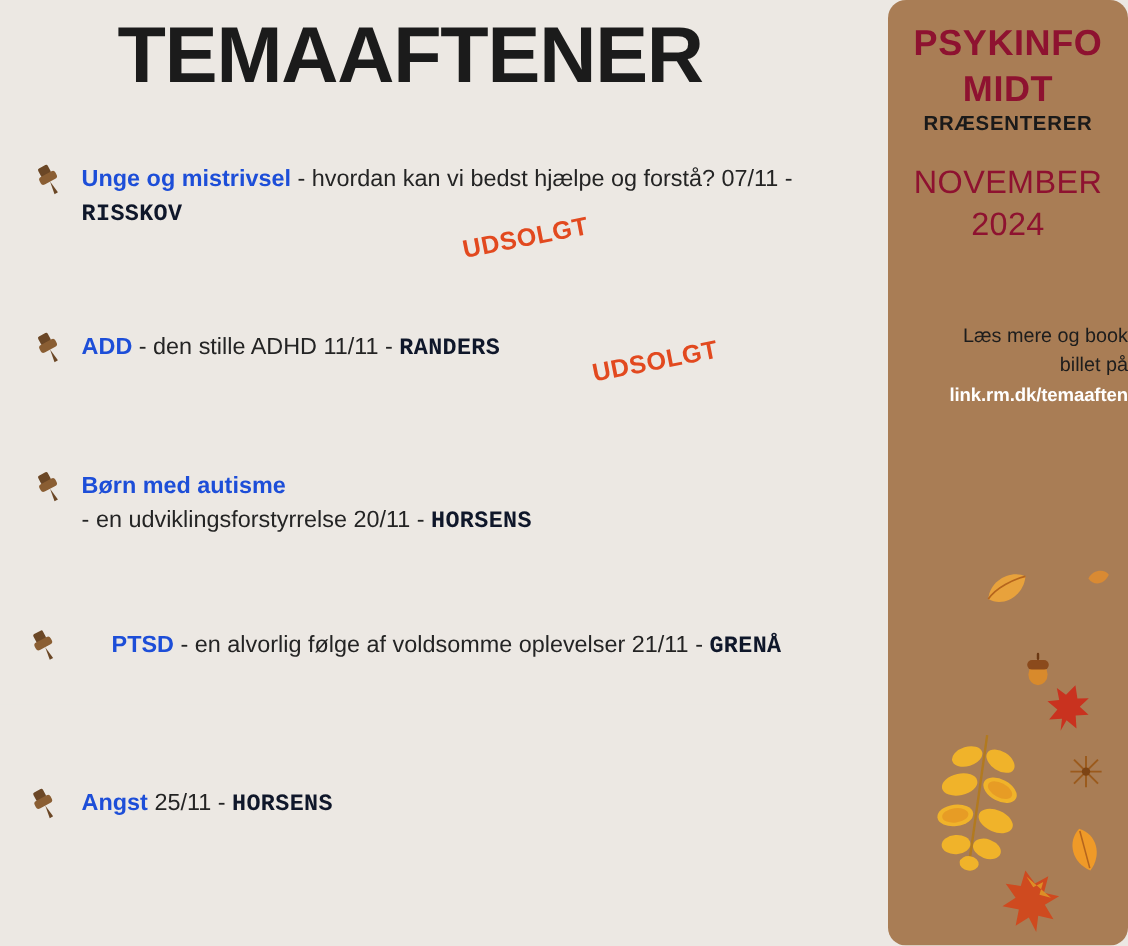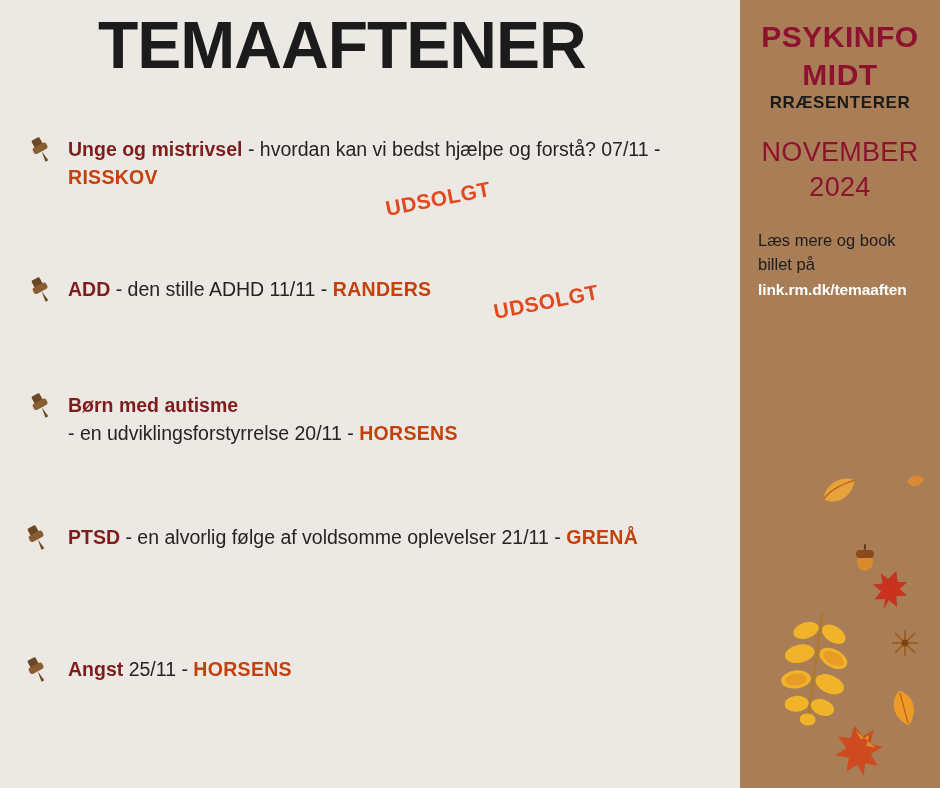--- a/index.html
+++ b/index.html
@@ -53,26 +53,27 @@
     margin-bottom: 62px;
   }
   .event-text {
     font-size: 19.5px;
     color: #242424;
     line-height: 1.45;
     max-width: 600px;
   }
   .event-text b {
     font-weight: bold;
-    color: #7f1d1d;
+    color: #1d4ed8;
   }
   .place {
-    color: #c2410c;
+    color: #0f172a;
     font-weight: bold;
     letter-spacing: 0.3px;
+    font-family: Liberation Mono, monospace;
   }
   
   .pin {
     position: absolute;
     left: 26px;
     top: 0px;
     width: 30px;
     height: 30px;
   }
   
@@ -90,20 +91,21 @@
   .soldout.s2 { left: 493px; top: 15px; }
 
   
   .right {
     position: relative;
     width: 200px;
     height: 788px;
     background: #a97d55;
     box-sizing: border-box;
     overflow: hidden;
+    border-radius: 15px;
   }
   .brand {
     margin-top: 18px;
     text-align: center;
     font-family: "Liberation Sans", sans-serif;
     font-weight: bold;
     font-size: 30px;
     line-height: 1.25;
     color: #8e1230;
     letter-spacing: 0.5px;
@@ -118,26 +120,25 @@
   .monthline {
     margin-top: 22px;
     text-align: center;
     font-weight: normal;
     font-size: 27px;
     color: #8e1230;
     line-height: 1.3;
     letter-spacing: 0.3px;
   }
   .booking {
-    margin-top: 24px;
-    text-align: left;
+    margin-top: 64px;
+    text-align: right;
     font-size: 16.5px;
     color: #1d1d1d;
     line-height: 1.45;
-    padding-left: 18px;
   }
   .booking .link {
     display: block;
     margin-top: 2px;
     color: #ffffff;
     font-weight: bold;
     font-size: 15.5px;
     letter-spacing: -0.1px;
   }
   
@@ -198,21 +199,21 @@
               <path d="M15 16.5 L16.6 27.5 L13.4 27.5 Z" fill="#6b4726"></path>
             </g>
           </svg>
         </span>
         <div class="event-text">
           <b>Børn med autisme</b><br>
           <span> - en udviklingsforstyrrelse 20/11 - </span><span class="place">HORSENS</span>
         </div>
       </div>
 
-      <div class="event" style="min-height:70px;margin-bottom:62px;padding-left:68px;">
+      <div class="event" style="min-height:70px;margin-bottom:62px;padding-left:93px;">
         <span class="pin" style="left:22px;">
           <svg width="30" height="30" viewBox="0 0 30 30">
             <g transform="rotate(-28 15 15)">
               <rect x="10.5" y="2.5" width="9" height="8" rx="1.5" fill="#6b4726"></rect>
               <rect x="7.5" y="9.5" width="15" height="7" rx="2.5" fill="#8a5e33"></rect>
               <path d="M15 16.5 L16.6 27.5 L13.4 27.5 Z" fill="#6b4726"></path>
             </g>
           </svg>
         </span>
         <div class="event-text">

